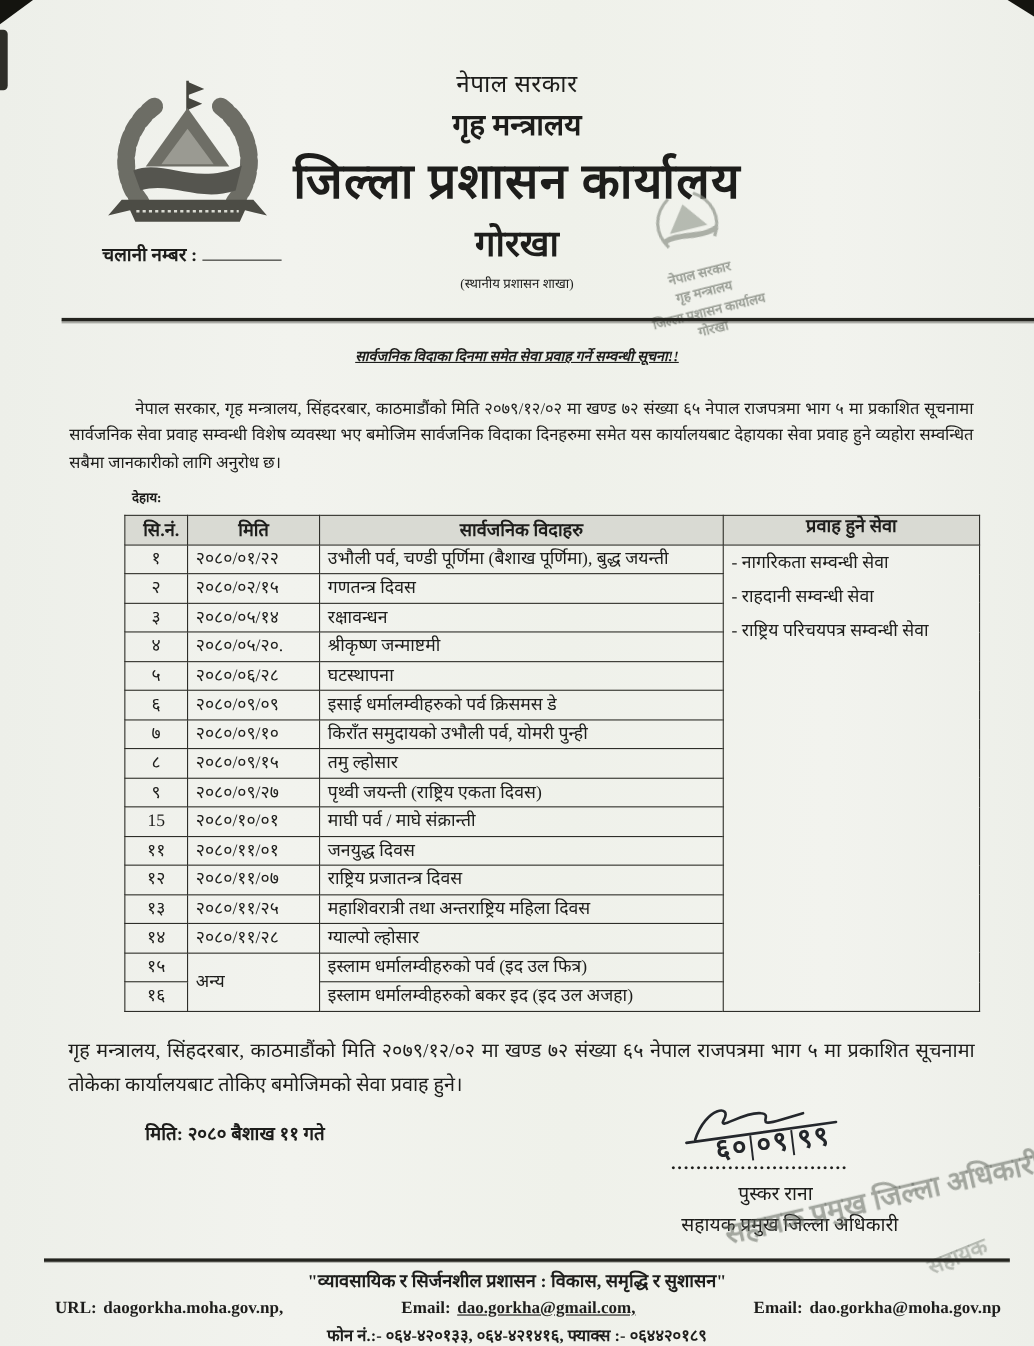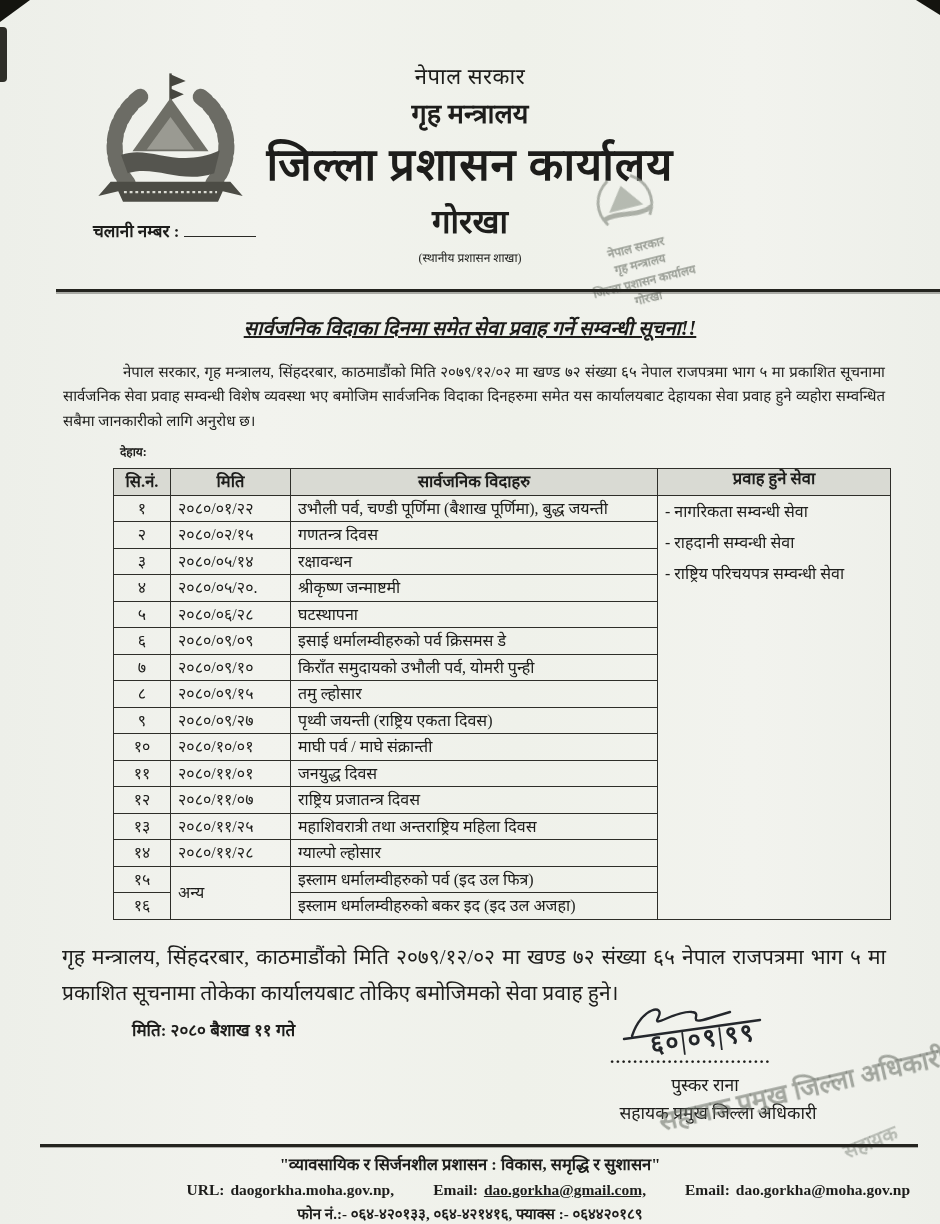--- a/index.html
+++ b/index.html
@@ -22,51 +22,51 @@
   .lh-dist{top:198px;font-size:33px;font-weight:700;}
   .lh-branch{top:249px;font-size:12px;}
   .refblock{left:93px;top:216px;font-size:17px;font-weight:600;line-height:1.85;}
   .blankline{display:inline-block;width:72px;border-bottom:1.5px solid #2a2a26;height:14px;vertical-align:baseline;}
   .hrule-top{left:56px;right:0;top:289px;height:3px;background:#24241f;box-shadow:0 2px 0 rgba(40,40,35,.35);}
   
   .stamp-top{left:548px;top:162px;width:170px;transform:rotate(-14deg);color:#83887f;opacity:.8;text-align:center;filter:blur(.4px);}
   .stamp-top .line{font-size:12px;font-weight:600;line-height:1.45;}
   .stamp-emblem{width:78px;height:72px;margin:0 auto 2px;opacity:.85;}
   
-  .title{top:314px;font-size:20px;font-weight:700;font-style:italic;}
+  .title{top:314px;font-size:13px;font-weight:700;font-style:italic;}
   .title span{text-decoration:underline;}
   .para1{left:63px;width:822px;top:360px;font-size:15px;line-height:1.63;text-align:justify;text-indent:60px;}
   .details-label{left:120px;top:443px;font-size:12px;font-weight:700;}
   
   .tblwrap{left:113px;top:468px;}
   table{border-collapse:collapse;background:transparent;}
   th,td{border:1.4px solid #2e2e29;font-size:16px;padding:0 7px;height:25.5px;line-height:1.2;}
   th{background:#d9dad3;font-weight:700;font-size:16.5px;}
-  .col-sn{width:42px;text-align:center;}
+  .col-sn{width:42px;text-align:right;}
   .col-date{width:105px;}
   .col-holiday{width:352px;}
   .col-services{width:218px;vertical-align:top;}
   td.cell-sn{text-align:center;}
   td.cell-other{text-align:left;vertical-align:middle;}
   .services-list{line-height:1.95;font-size:16px;}
   
-  .para2{left:62px;width:824px;top:940px;font-size:21px;line-height:1.7;text-align:justify;}
+  .para2{left:62px;width:824px;top:940px;font-size:18px;line-height:1.7;text-align:justify;}
   .dateline{left:94px;top:1018px;font-size:17px;font-weight:700;margin-left:38px;}
   
   .sig-svg{left:612px;top:998px;}
   .sig-num{left:650px;top:1020px;font-size:25px;color:#23262a;transform:rotate(-7deg);letter-spacing:2px;font-weight:600;}
   .sig-dots{left:610px;top:1048px;font-size:17px;letter-spacing:1.5px;font-weight:700;}
   .sig-name{left:600px;top:1072px;width:210px;text-align:center;font-size:17.5px;}
   .sig-desig{left:548px;top:1100px;width:340px;text-align:center;font-size:17.5px;}
   .stamp-bottom{left:655px;top:1066px;width:330px;transform:rotate(-13deg);color:rgba(98,104,95,.55);font-size:26px;font-weight:700;white-space:nowrap;filter:blur(.3px);}
   .stamp-frag{left:842px;top:1128px;transform:rotate(-22deg);color:rgba(98,104,95,.4);font-size:20px;font-weight:700;filter:blur(.4px);}
   
   .hrule-bottom{left:40px;right:22px;top:1144px;height:3px;background:#24241f;box-shadow:0 1px 0 rgba(40,40,35,.35);}
   .slogan{top:1152px;font-size:16.5px;font-weight:700;}
-  .contact1{left:50px;right:30px;top:1181px;font-size:15.5px;font-weight:700;display:flex;justify-content:flex-end;gap:39px;}
+  .contact1{left:50px;right:30px;top:1181px;font-size:15.5px;font-weight:700;display:flex;justify-content:space-between;gap:39px;}
   .contact1 .grp{white-space:nowrap;}
   .contact1 .lbl{margin-right:6px;}
   .u{text-decoration:underline;}
   .contact2{top:1203px;font-size:15px;font-weight:600;}
 </style>
 </head>
 <body>
 
 <div class="abs art-tl"></div>
 <div class="abs art-tr"></div>
@@ -177,21 +177,21 @@
           <td class="cell-sn">८</td>
           <td class="cell-date">२०८०/०९/१५</td>
           <td class="cell-holiday">तमु ल्होसार</td>
         </tr>
         <tr>
           <td class="cell-sn">९</td>
           <td class="cell-date">२०८०/०९/२७</td>
           <td class="cell-holiday">पृथ्वी जयन्ती (राष्ट्रिय एकता दिवस)</td>
         </tr>
         <tr>
-          <td class="cell-sn">१०</td>
+          <td class="cell-sn">15</td>
           <td class="cell-date">२०८०/१०/०१</td>
           <td class="cell-holiday">माघी पर्व / माघे संक्रान्ती</td>
         </tr>
         <tr>
           <td class="cell-sn">११</td>
           <td class="cell-date">२०८०/११/०१</td>
           <td class="cell-holiday">जनयुद्ध दिवस</td>
         </tr>
         <tr>
           <td class="cell-sn">१२</td>

